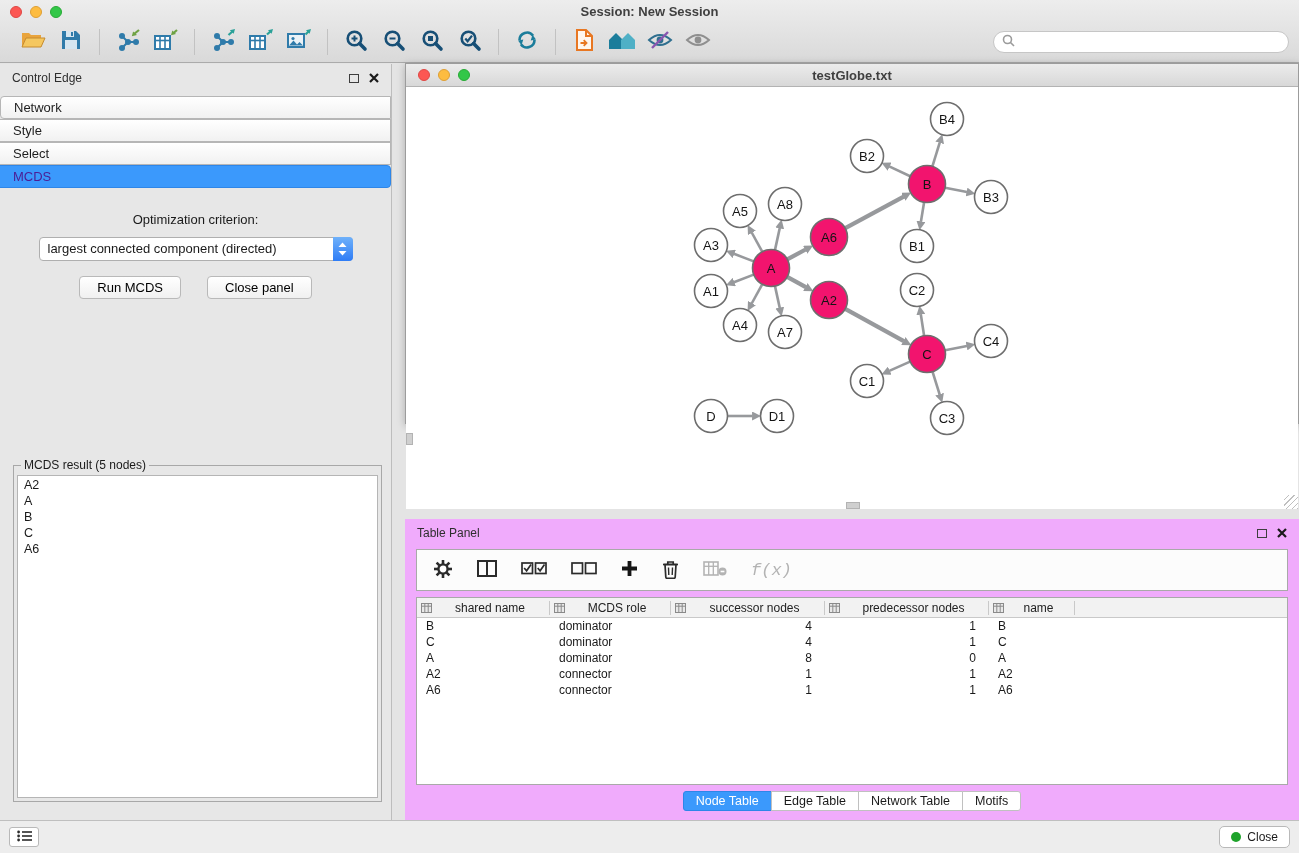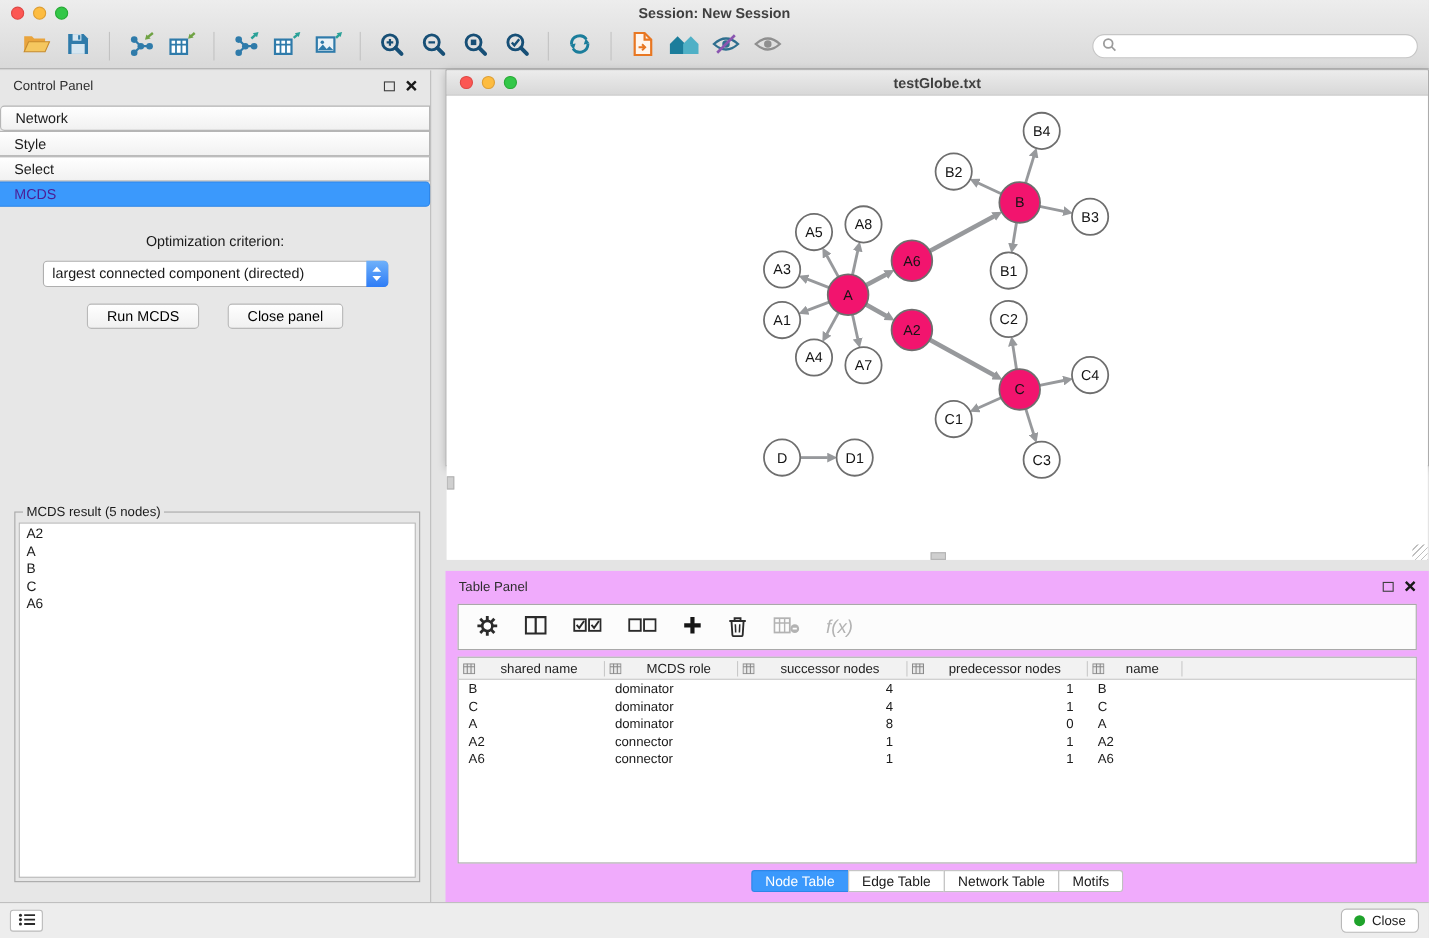--- a/index.html
+++ b/index.html
@@ -67,21 +67,21 @@
   .grip-left { position:absolute; left:0; top:346px; width:7px; height:12px; background:#CFCFCF; border:1px solid #B3B3B3; }
   .grip-corner { position:absolute; right:0; bottom:0; width:14px; height:14px;
                  background:repeating-linear-gradient(135deg, transparent 0 3px, #BFBFBF 3px 4px); }
   .grip-bottom { position:absolute; left:440px; bottom:0; width:14px; height:7px; background:#CFCFCF; border:1px solid #B3B3B3; }
 
   
   #table-panel { position:absolute; left:405px; top:519px; width:894px; height:301px; background:#f0abfc; }
   #tp-toolbar { position:absolute; left:11px; top:30px; width:872px; height:42px; background:#FCFCFC;
                 border:1px solid #A9A9A9; display:flex; align-items:center; gap:24px; padding-left:16px; }
   .tpi { display:flex; align-items:center; justify-content:center; background:none; border:none; cursor:default; }
-  .fx { font-family:Liberation Sans, sans-serif; font-style:italic; font-size:17px; color:#B3B3B3; }
+  .fx { font-family:Liberation Mono, monospace; font-style:italic; font-size:17px; color:#B3B3B3; }
   #tbl { position:absolute; left:11px; top:78px; width:872px; height:188px; background:#fff;
          border:1px solid #A9A9A9; overflow:hidden; }
   #tbl-head { display:flex; height:20px; background:#F2F2F2; border-bottom:1px solid #C9C9C9;align-items:center; }
   .th { display:flex; align-items:center; border-right:1px solid #C9C9C9; font-size:12px; color:#222;
         padding:0 4px; position:relative; }
   .th-ic { display:flex; margin-right:3px; }
   .th-lbl { flex:1; text-align:center; white-space:nowrap; overflow:hidden; }
   .th-fill { flex:1; border-right:none; }
   .tr { display:flex; height:16px; }
   .td { font-size:12px; line-height:16px; white-space:nowrap; overflow:hidden; }
@@ -263,21 +263,21 @@
             <circle cx="5.5" cy="5.5" r="4" fill="none" stroke="#9B9B9B" stroke-width="1.6"></circle>
             <line x1="8.5" y1="8.5" x2="12" y2="12" stroke="#9B9B9B" stroke-width="1.6"></line>
           </svg></span>
       <input placeholder="" style="">
     </div>
   </div>
 </header>
 
 <section id="control-panel">
   <div class="panel-head">
-    <span class="panel-title">Control Panel</span>
+    <span class="panel-title">Control Edge</span>
     <span class="ph-icons">
       <span class="float-ic"></span>
       <span><svg class="xic" width="10" height="10" viewBox="0 0 10 10">
             <path d="M1 1 L9 9 M9 1 L1 9" stroke-width="2.2" fill="none"></path>
           </svg></span>
     </span>
   </div>
   <div id="cp-tabs">
       <div class="seg">Network</div>
       <div class="seg">Style</div>

